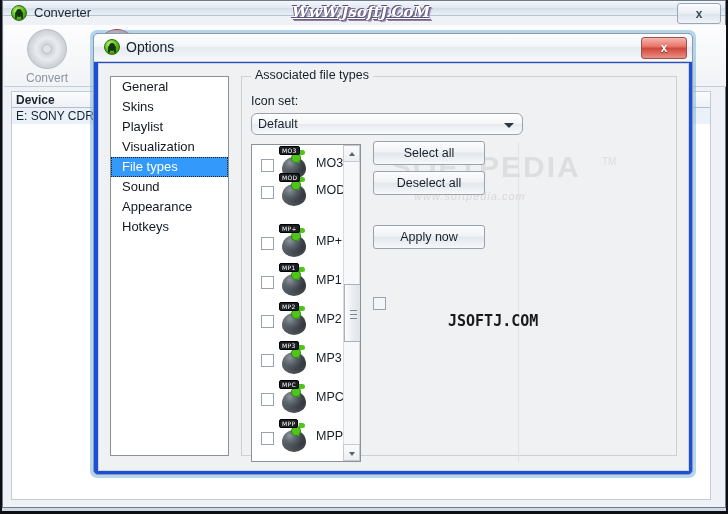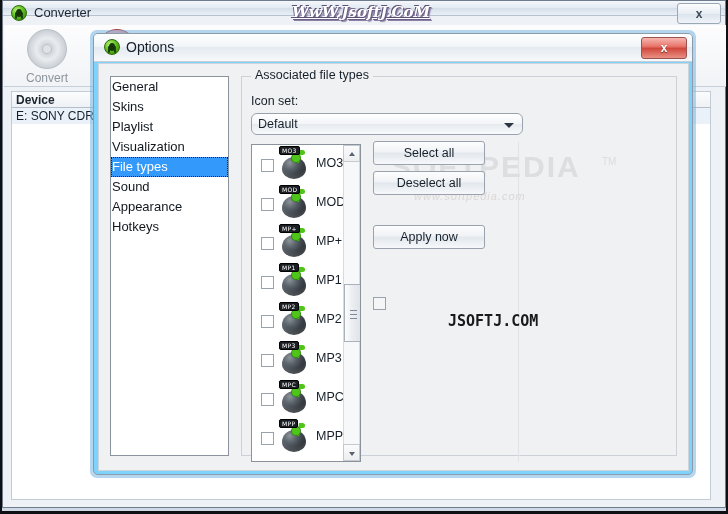--- a/index.html
+++ b/index.html
@@ -131,21 +131,21 @@
   }
   .dlg-glow{
     position:absolute;left:0;top:0;width:606px;height:448px;
     border:4px solid rgba(120,180,225,0.55);
     border-radius:7px;
     box-sizing:border-box;
     background:transparent;
   }
   .dlg-inner{
     position:absolute;left:3px;top:3px;width:600px;height:442px;
-    background:#7dd3fc;
+    background:#1d4ed8;
     border:1px solid #8d9aa8;
     border-radius:5px;
     box-sizing:border-box;
     overflow:hidden;
   }
   .dlg-titlebar{
     position:absolute;left:0;top:0;width:100%;height:28px;
     background:linear-gradient(180deg,#fdfefe 0%,#f2f5f8 46%,#e4eaf1 50%,#f7f9fb 100%);
     border-bottom:1px solid #c7ced7;
     box-sizing:border-box;
@@ -174,21 +174,21 @@
     box-sizing:border-box;
   }
 
   
   .navlist{
     position:absolute;left:11px;top:12px;width:119px;height:380px;
     background:#ffffff;border:1px solid #8a929c;box-sizing:border-box;
     overflow:hidden;
   }
   .navitem{
-    height:20px;line-height:20px;padding-left:1px;font-size:13px;color:#12181f;
+    height:20px;line-height:20px;padding-left:11px;font-size:13px;color:#12181f;
     cursor:default;white-space:nowrap;
   }
   .navitem.sel{
     background:#3399fa;color:#ffffff;
     outline:1px dotted #1b1b1b;outline-offset:-1px;
   }
 
   
   .grp{
     position:absolute;left:142px;top:12px;width:436px;height:380px;
@@ -430,21 +430,21 @@
             <span class="ficon">
               <span class="ball"></span>
                 <span class="stem"></span>
                 <span class="flag"></span>
                 <span class="note"></span>
             </span>
             <span class="fbadge">MO3</span>
             <span class="flabel">MO3</span>
           </div>
 
-          <div class="frow" style="top:39px">
+          <div class="frow" style="top:27px">
             <span class="fcheck"></span>
             <span class="ficon">
               <span class="ball"></span>
                 <span class="stem"></span>
                 <span class="flag"></span>
                 <span class="note"></span>
             </span>
             <span class="fbadge">MOD</span>
             <span class="flabel">MOD</span>
           </div>

